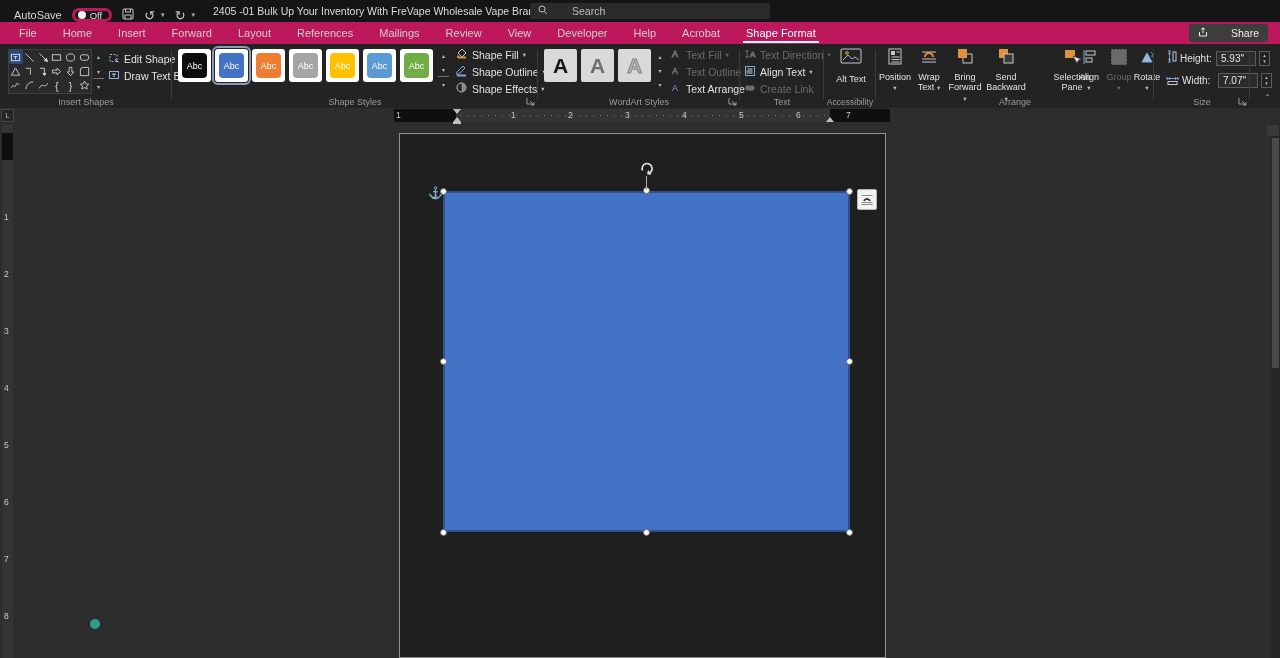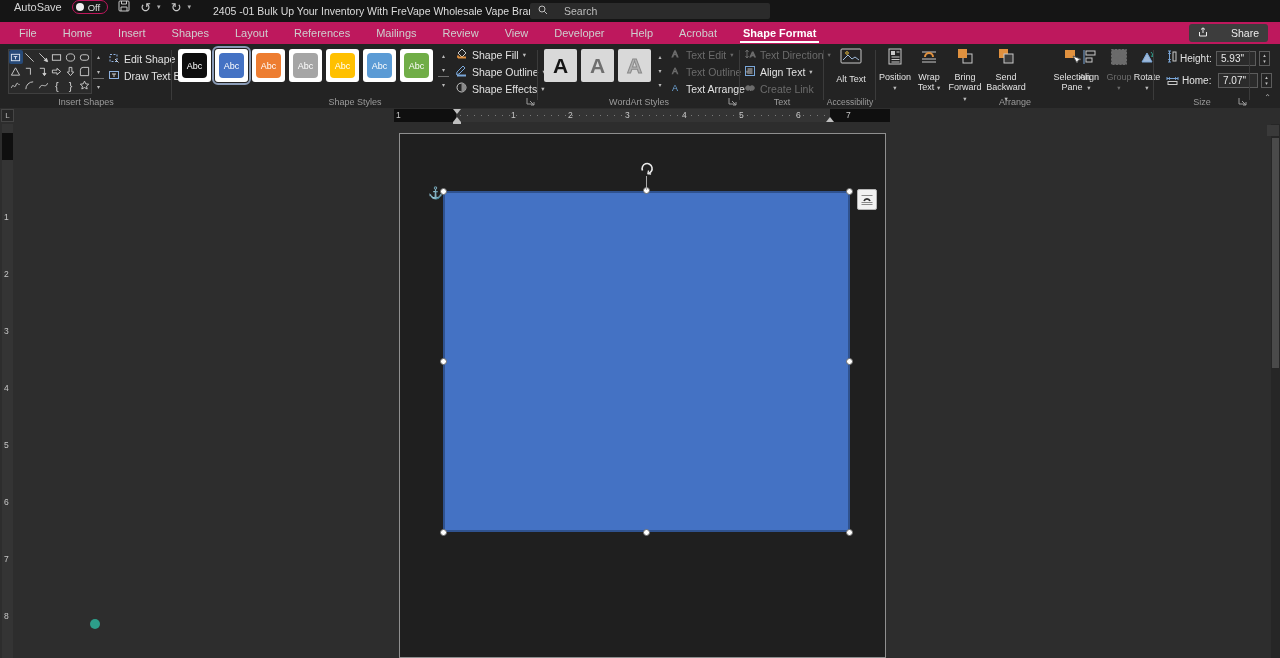--- a/index.html
+++ b/index.html
@@ -1,47 +1,47 @@
 <!DOCTYPE html>
 <html><head>
 <meta charset="utf-8">
 <style>
   * { margin:0; padding:0; box-sizing:border-box; }
   html,body { width:1280px; height:658px; overflow:hidden; background:#2d2d2d;
     font-family:"Liberation Sans", sans-serif; -webkit-font-smoothing:antialiased; }
 
   
   #titlebar { position:absolute; left:0; top:0; width:1280px; height:22px; background:#151515;
-    display:flex; align-items:flex-start; color:#d6d6d6; font-size:11px; }
+    display:flex; align-items:flex-end; color:#d6d6d6; font-size:11px; }
   .tb-left { display:flex; align-items:center; gap:10px; padding-left:14px; }
-  .autosave-pill { display:flex; align-items:center; gap:4px; border:1px solid #be185d; border-radius:8px;
+  .autosave-pill { display:flex; align-items:center; gap:4px; border:3px solid #be185d; border-radius:8px;
     height:14px; padding:0 7px 0 3px; font-size:9.5px; color:#e0e0e0; }
   .autosave-dot { width:8px; height:8px; border-radius:50%; background:#f0f0f0; }
   .qat-icon { color:#c8c8c8; font-size:13px; line-height:1; cursor:default; }
   .qat-caret { font-size:7px; color:#b0b0b0; margin-left:-4px; }
   #doc-title { position:absolute; left:213px; top:0; height:22px; display:flex; align-items:center;
     font-size:10.5px; color:#dcdcdc; gap:6px; }
   #doc-title .caret { font-size:7px; color:#b5b5b5; }
   #search-box { position:absolute; left:530px; top:3px; width:240px; height:16px; background:#2b2b2b;
-    border-radius:2px; display:flex; align-items:center; gap:16px; padding-left:8px; color:#bdbdbd; font-size:10.5px; }
+    border-radius:2px; display:flex; align-items:center; gap:24px; padding-left:8px; color:#bdbdbd; font-size:10.5px; }
   .tb-right { position:absolute; right:0; top:0; height:22px; display:flex; align-items:center; }
   #user-name { font-size:10.5px; color:#dadada; margin-right:8px; }
   #avatar { width:15px; height:15px; border-radius:50%; display:flex; align-items:center; justify-content:center;
     font-size:7px; color:#fff; font-weight:bold; margin-right:14px; }
   .win-btn { width:30px; height:22px; display:flex; align-items:center; justify-content:center; color:#c9c9c9; }
   .ribbon-disp-box { width:11px; height:9px; border:1px solid #c0c0c0; display:flex; align-items:flex-start; justify-content:center; font-size:6px; line-height:5px; color:#c0c0c0; }
   .min-line { width:9px; height:1px; background:#c9c9c9; display:inline-block; }
   .restore-box { width:8px; height:8px; border:1px solid #c9c9c9; display:inline-block; }
   .close-x { font-size:12px; }
 
   
   #tabrow { position:absolute; left:0; top:22px; width:1280px; height:22px; background:#be185d;
     display:flex; align-items:center; padding-left:6px; }
   .tab { font-size:11px; color:#cfcfcf; padding:0 13px; height:22px; display:flex; align-items:center; position:relative; }
-  .tab.active { color:#ffffff; font-weight:bold; }
+  .tab.active { color:#ffffff; font-weight:normal; }
   .tab.active::after { content:""; position:absolute; left:10px; right:10px; bottom:1px; height:2px; background:#ffffff; }
   #share-btn { position:absolute; right:12px; top:2px; height:18px; background:#3d3d3d; border-radius:3px;
     display:flex; align-items:center; gap:23px; padding:0 9px; color:#ececec; font-size:10.5px; }
 
   
   #ribbon { position:absolute; left:0; top:44px; width:1280px; height:64px; background:#232323; display:flex; }
   .group { position:relative; height:64px; flex:none; }
   .group::after { content:""; position:absolute; right:0; top:6px; bottom:8px; width:1px; background:#3b3b3b; }
   .group-label { position:absolute; left:0; right:0; bottom:1px; text-align:center; font-size:9px; color:#9b9b9b; white-space:nowrap; }
   .g-insert{width:172px}.g-styles{width:366px}.g-wordart{width:202px}.g-textg{width:84px}
@@ -168,21 +168,21 @@
       </svg>
     </span>
     <span>Search</span>
   </div>
 </div>
 
 <div id="tabrow">
   <span class="tab">File</span>
   <span class="tab">Home</span>
   <span class="tab">Insert</span>
-  <span class="tab">Shapes</span>
+  <span class="tab">Forward</span>
   <span class="tab">Layout</span>
   <span class="tab">References</span>
   <span class="tab">Mailings</span>
   <span class="tab">Review</span>
   <span class="tab">View</span>
   <span class="tab">Developer</span>
   <span class="tab">Help</span>
   <span class="tab">Acrobat</span>
   <span class="tab active">Shape Format</span>
   <div id="share-btn">
@@ -378,21 +378,21 @@
     <div class="wa-scroll">
       <span>▴</span>
       <span>▾</span>
       <span>▾</span>
     </div>
     <div class="txt-col">
       <div class="fx-row disabled">
         <span><svg width="12" height="12" viewBox="0 0 12 12">
               <text x="2" y="9" font-size="9" fill="#6b6b6b">A</text>
             </svg></span>
-        <span class="rbtxt">Text Edit</span>
+        <span class="rbtxt">Text Fill</span>
         <span class="caret">▾</span>
       </div>
       <div class="fx-row disabled">
         <span><svg width="12" height="12" viewBox="0 0 12 12">
               <text x="2" y="9" font-size="9" fill="none" stroke="#6b6b6b" stroke-width="0.6">A</text>
             </svg></span>
         <span class="rbtxt">Text Outline</span>
         <span class="caret">▾</span>
       </div>
       <div class="fx-row">
@@ -529,21 +529,21 @@
       <span class="spinner">
         <span>▴</span>
         <span>▾</span>
       </span>
     </div>
     <div class="size-row" style="top:28px;">
       <span><svg width="13" height="11" viewBox="0 0 13 11" fill="none" stroke="#7aa7d9">
             <path d="M1 3v3M12 3v3M1 4.5h11M2.5 4.5L4 3.3M2.5 4.5L4 5.7M10.5 4.5L9 3.3M10.5 4.5L9 5.7"></path>
             <rect x="2" y="7.5" width="9" height="3" stroke="#c9c9c9"></rect>
           </svg></span>
-      <span class="size-lbl">Home:</span>
+      <span class="size-lbl">Width:</span>
       <span class="size-input">7.07"</span>
       <span class="spinner">
         <span>▴</span>
         <span>▾</span>
       </span>
     </div>
     <span class="launcher">
       <svg width="9" height="9" viewBox="0 0 9 9" fill="none" stroke="#9a9a9a">
           <path d="M1 1v6h6M4 4l4 4M8 5v3H5"></path>
         </svg>

